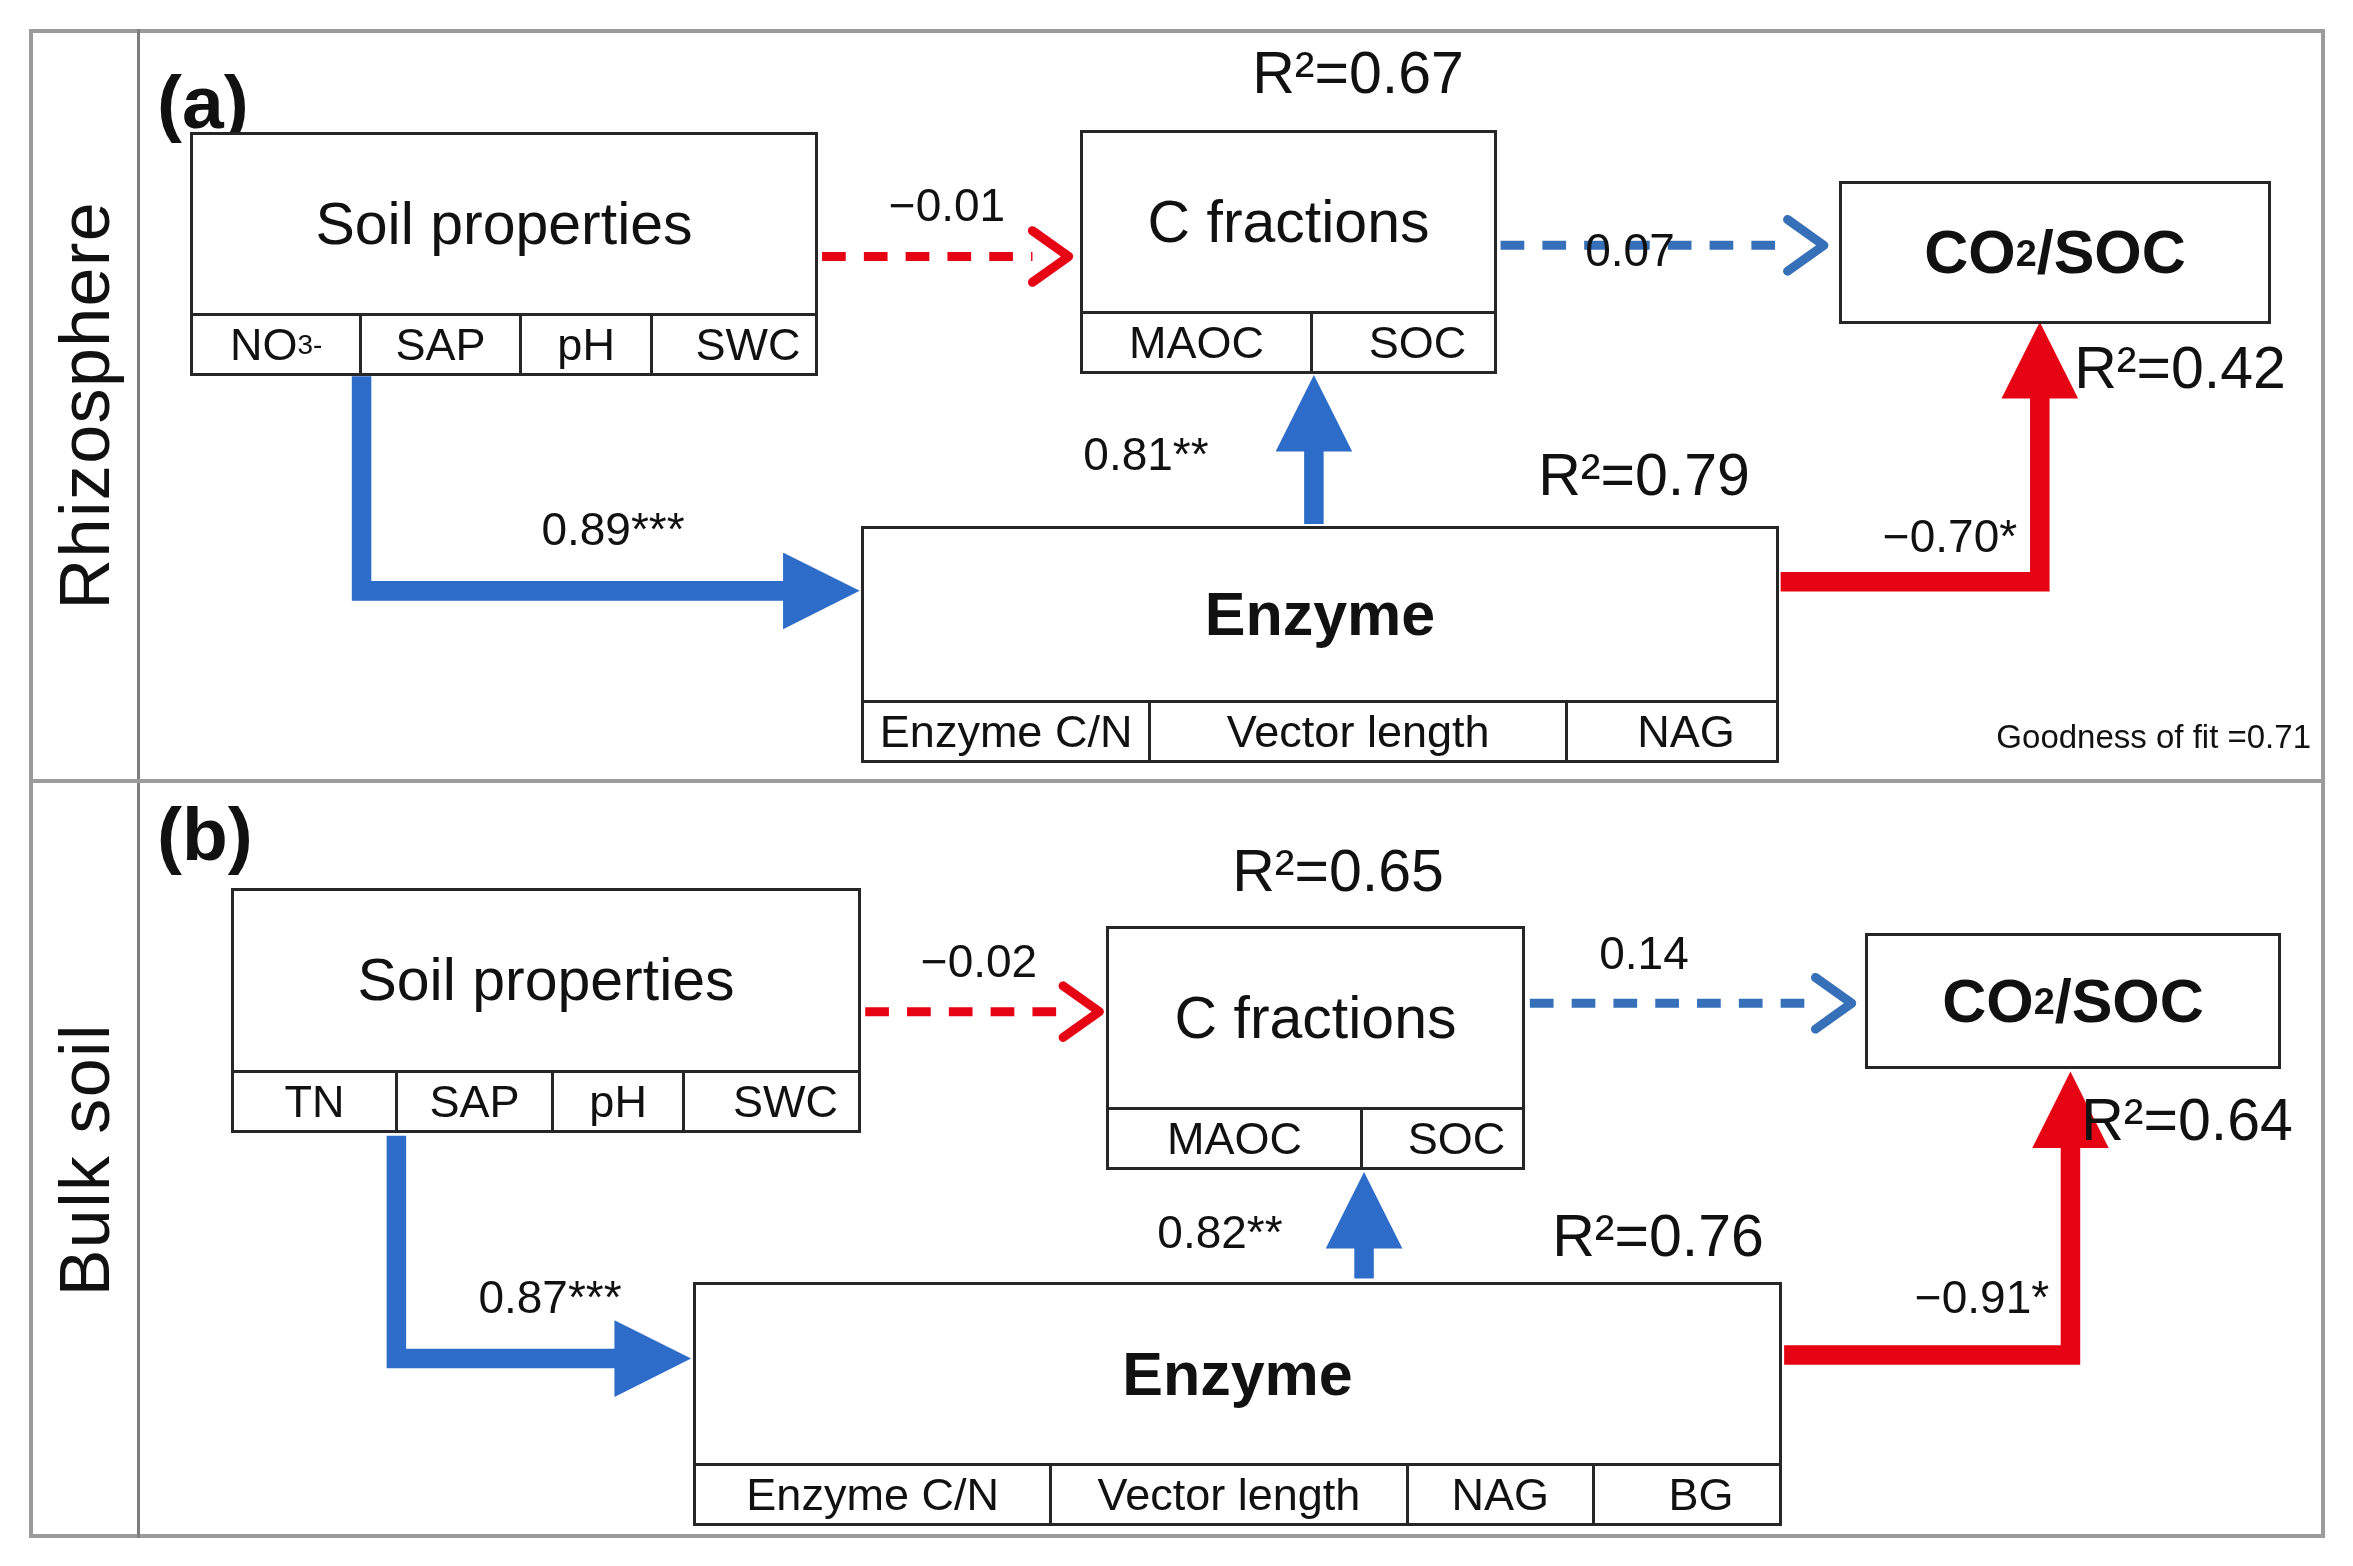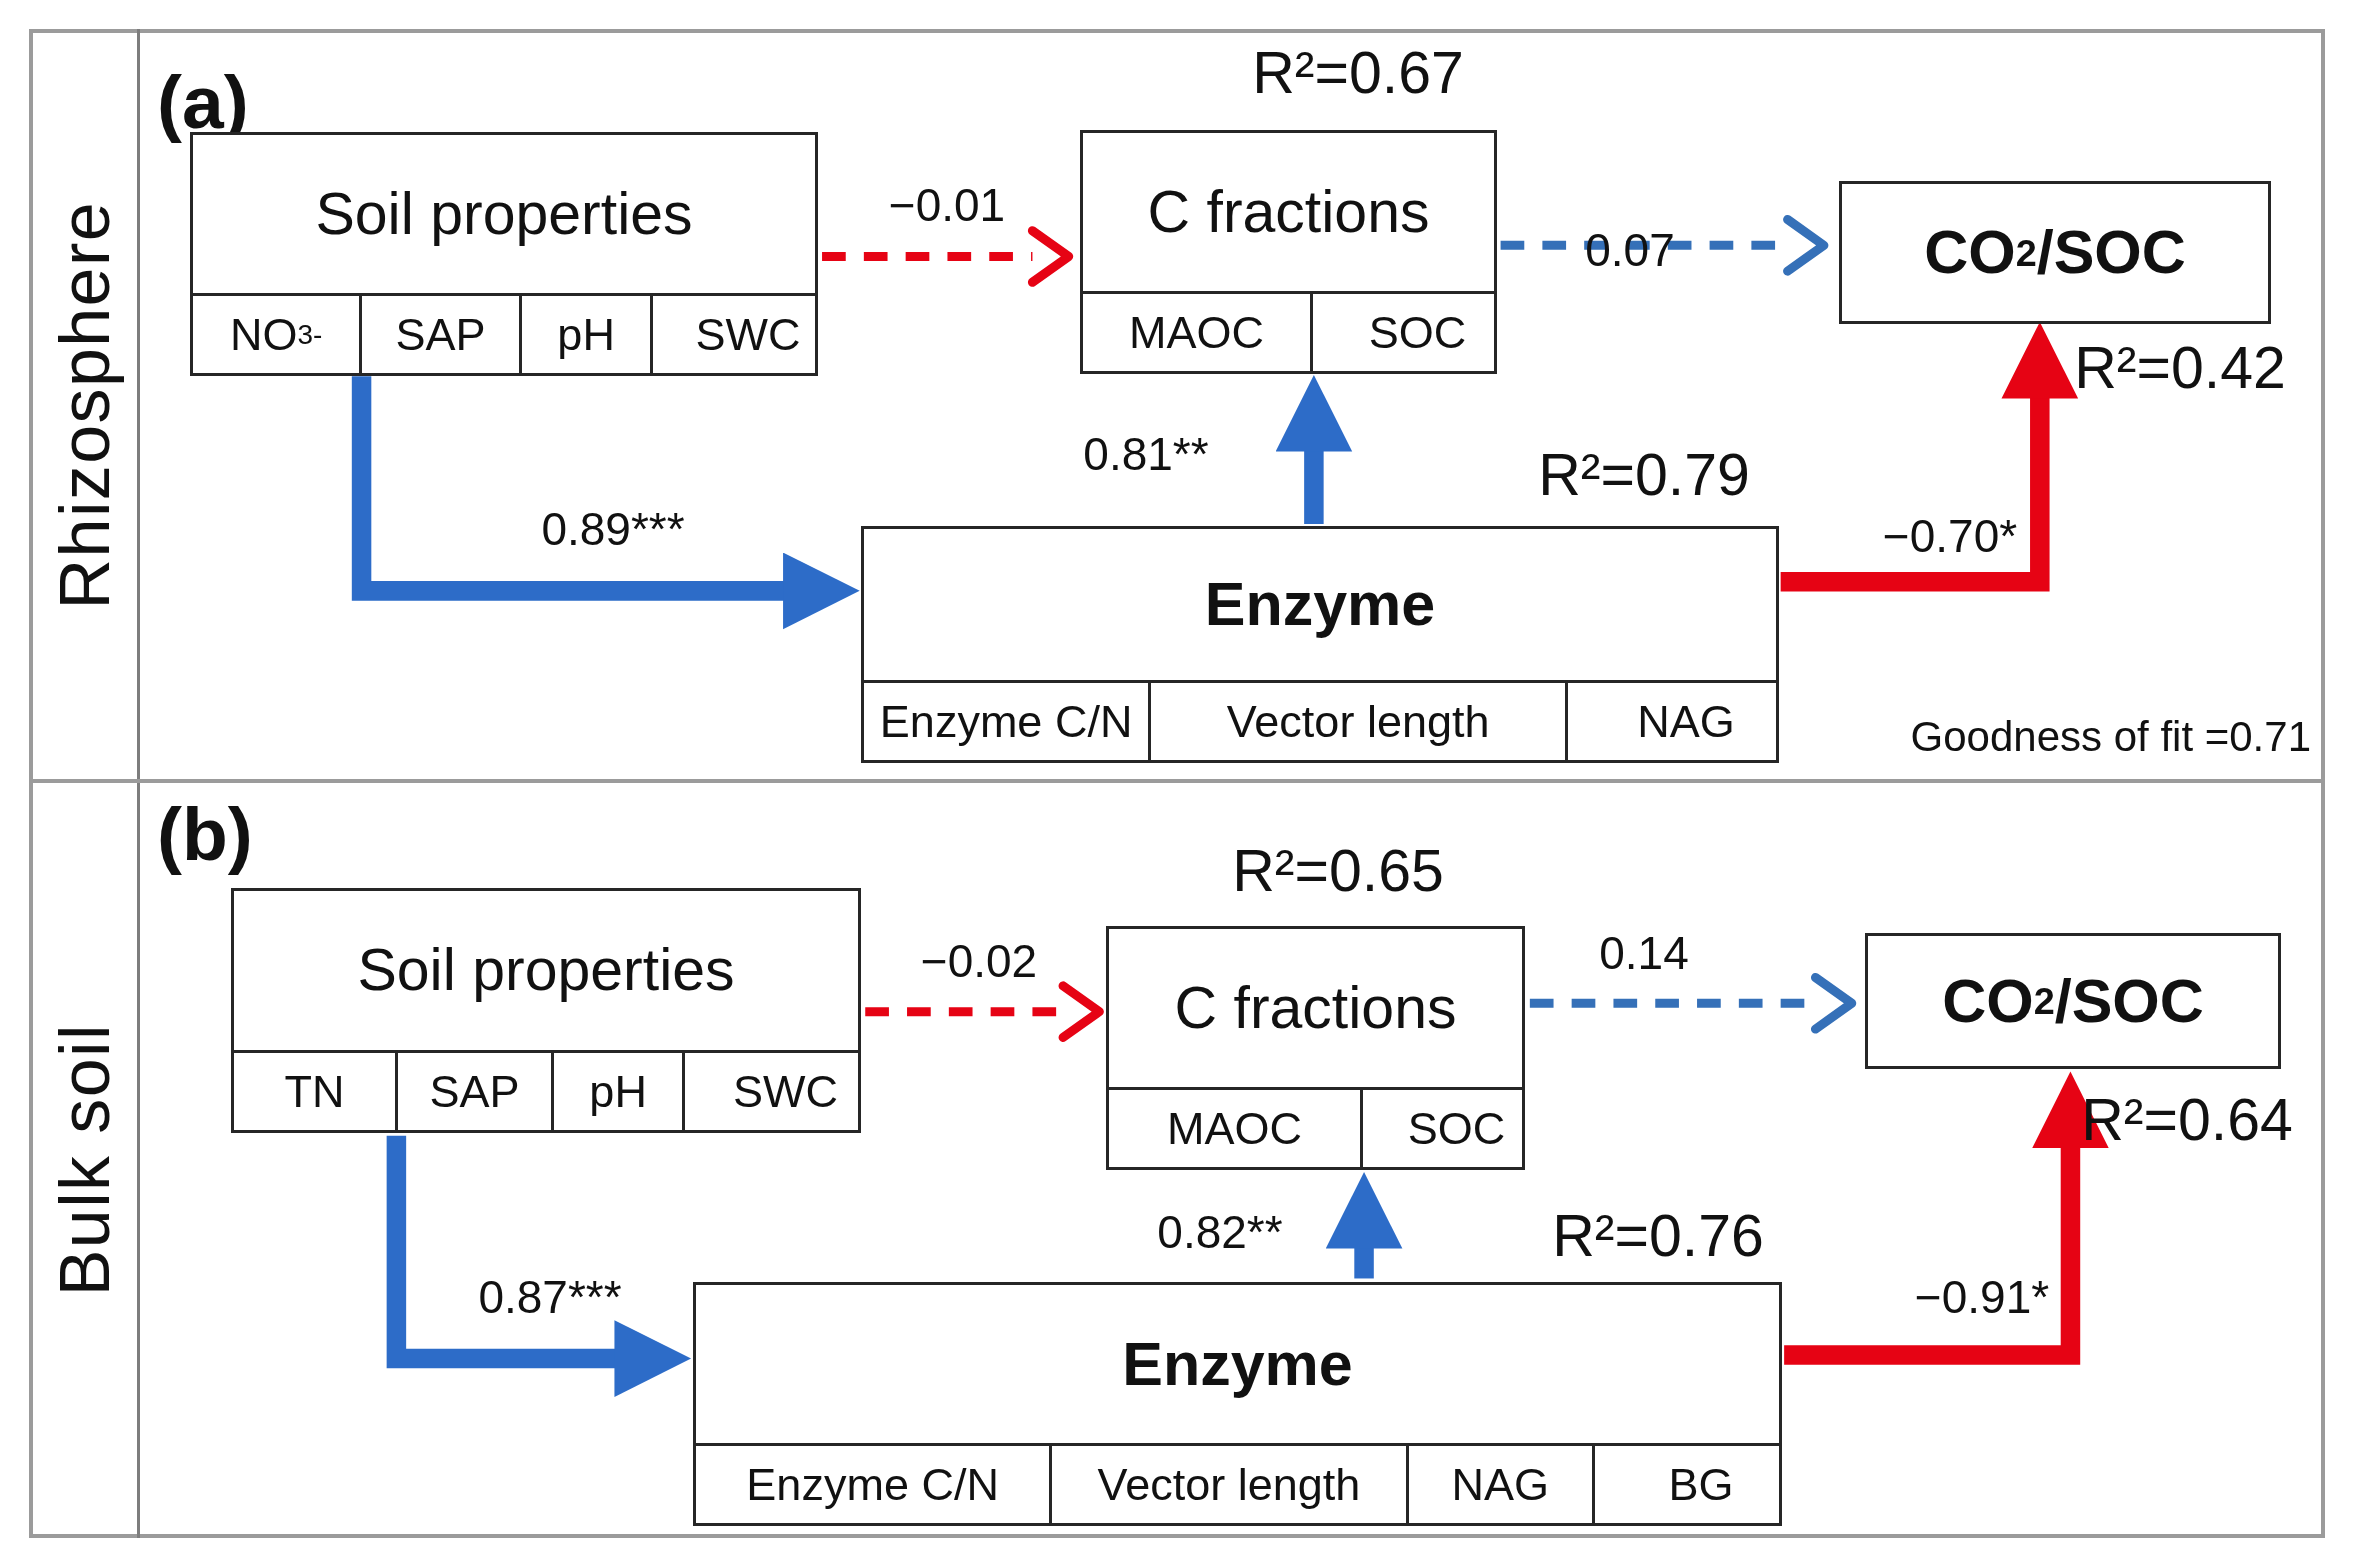--- a/index.html
+++ b/index.html
@@ -16,31 +16,31 @@
   .row-label-wrap.rl-b{top:784px;height:751px;}
   .row-label-wrap span{writing-mode:vertical-rl;transform:rotate(180deg);font-size:70px;letter-spacing:1.4px;}
 
   .panel-letter{position:absolute;font-weight:bold;font-size:75px;}
 
   
   .box{position:absolute;border:3.5px solid #262626;background:#fff;box-sizing:border-box;
        display:flex;flex-direction:column;z-index:2;}
   .box-title{flex:1;display:flex;align-items:center;justify-content:center;font-size:59px;line-height:1;}
   .box-title.bold{font-weight:bold;font-size:61px;}
-  .box-cells{display:flex;height:80px;border-top:3.5px solid #262626;box-sizing:border-box;}
+  .box-cells{display:flex;height:60px;border-top:3.5px solid #262626;box-sizing:border-box;}
   .cell{display:flex;align-items:center;justify-content:center;font-size:45px;line-height:1;
         border-right:3.5px solid #262626;box-sizing:border-box;}
   .cell:last-child{border-right:none;padding-left:28px;}
   sub{font-size:62%;vertical-align:-18%;line-height:0;}
   sup{font-size:62%;vertical-align:34%;line-height:0;}
 
   
   .lbl{position:absolute;transform:translate(-50%,-50%);font-size:46px;white-space:nowrap;z-index:3;}
   .lbl.r2{font-size:59px;}
-  .gof{position:absolute;right:43px;transform:translateY(-50%);font-size:42px;white-space:nowrap;z-index:3;}
+  .gof{position:absolute;right:43px;transform:translateY(-50%);font-size:33px;white-space:nowrap;z-index:3;}
 
   svg.arrows{position:absolute;left:0;top:0;z-index:1;pointer-events:none;}
 </style>
 </head>
 <body>
 
 <div id="stage">
 
   <svg class="arrows" width="2354" height="1567" viewBox="0 0 3379 2249">
     <defs>

